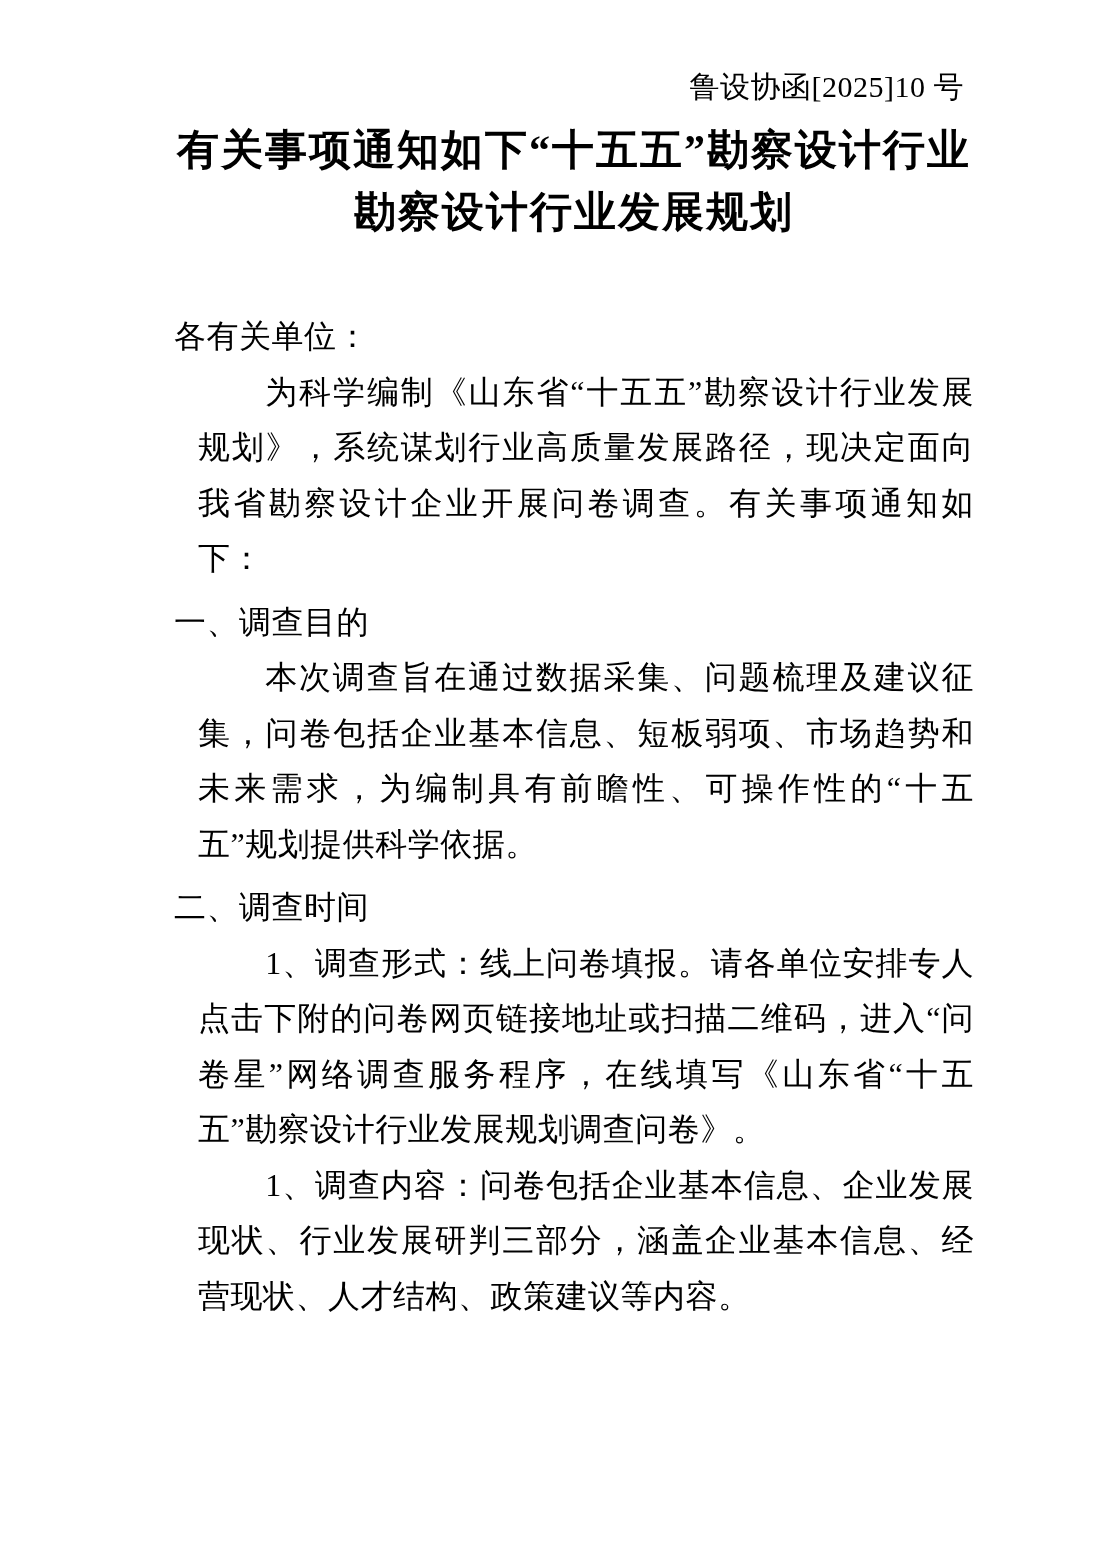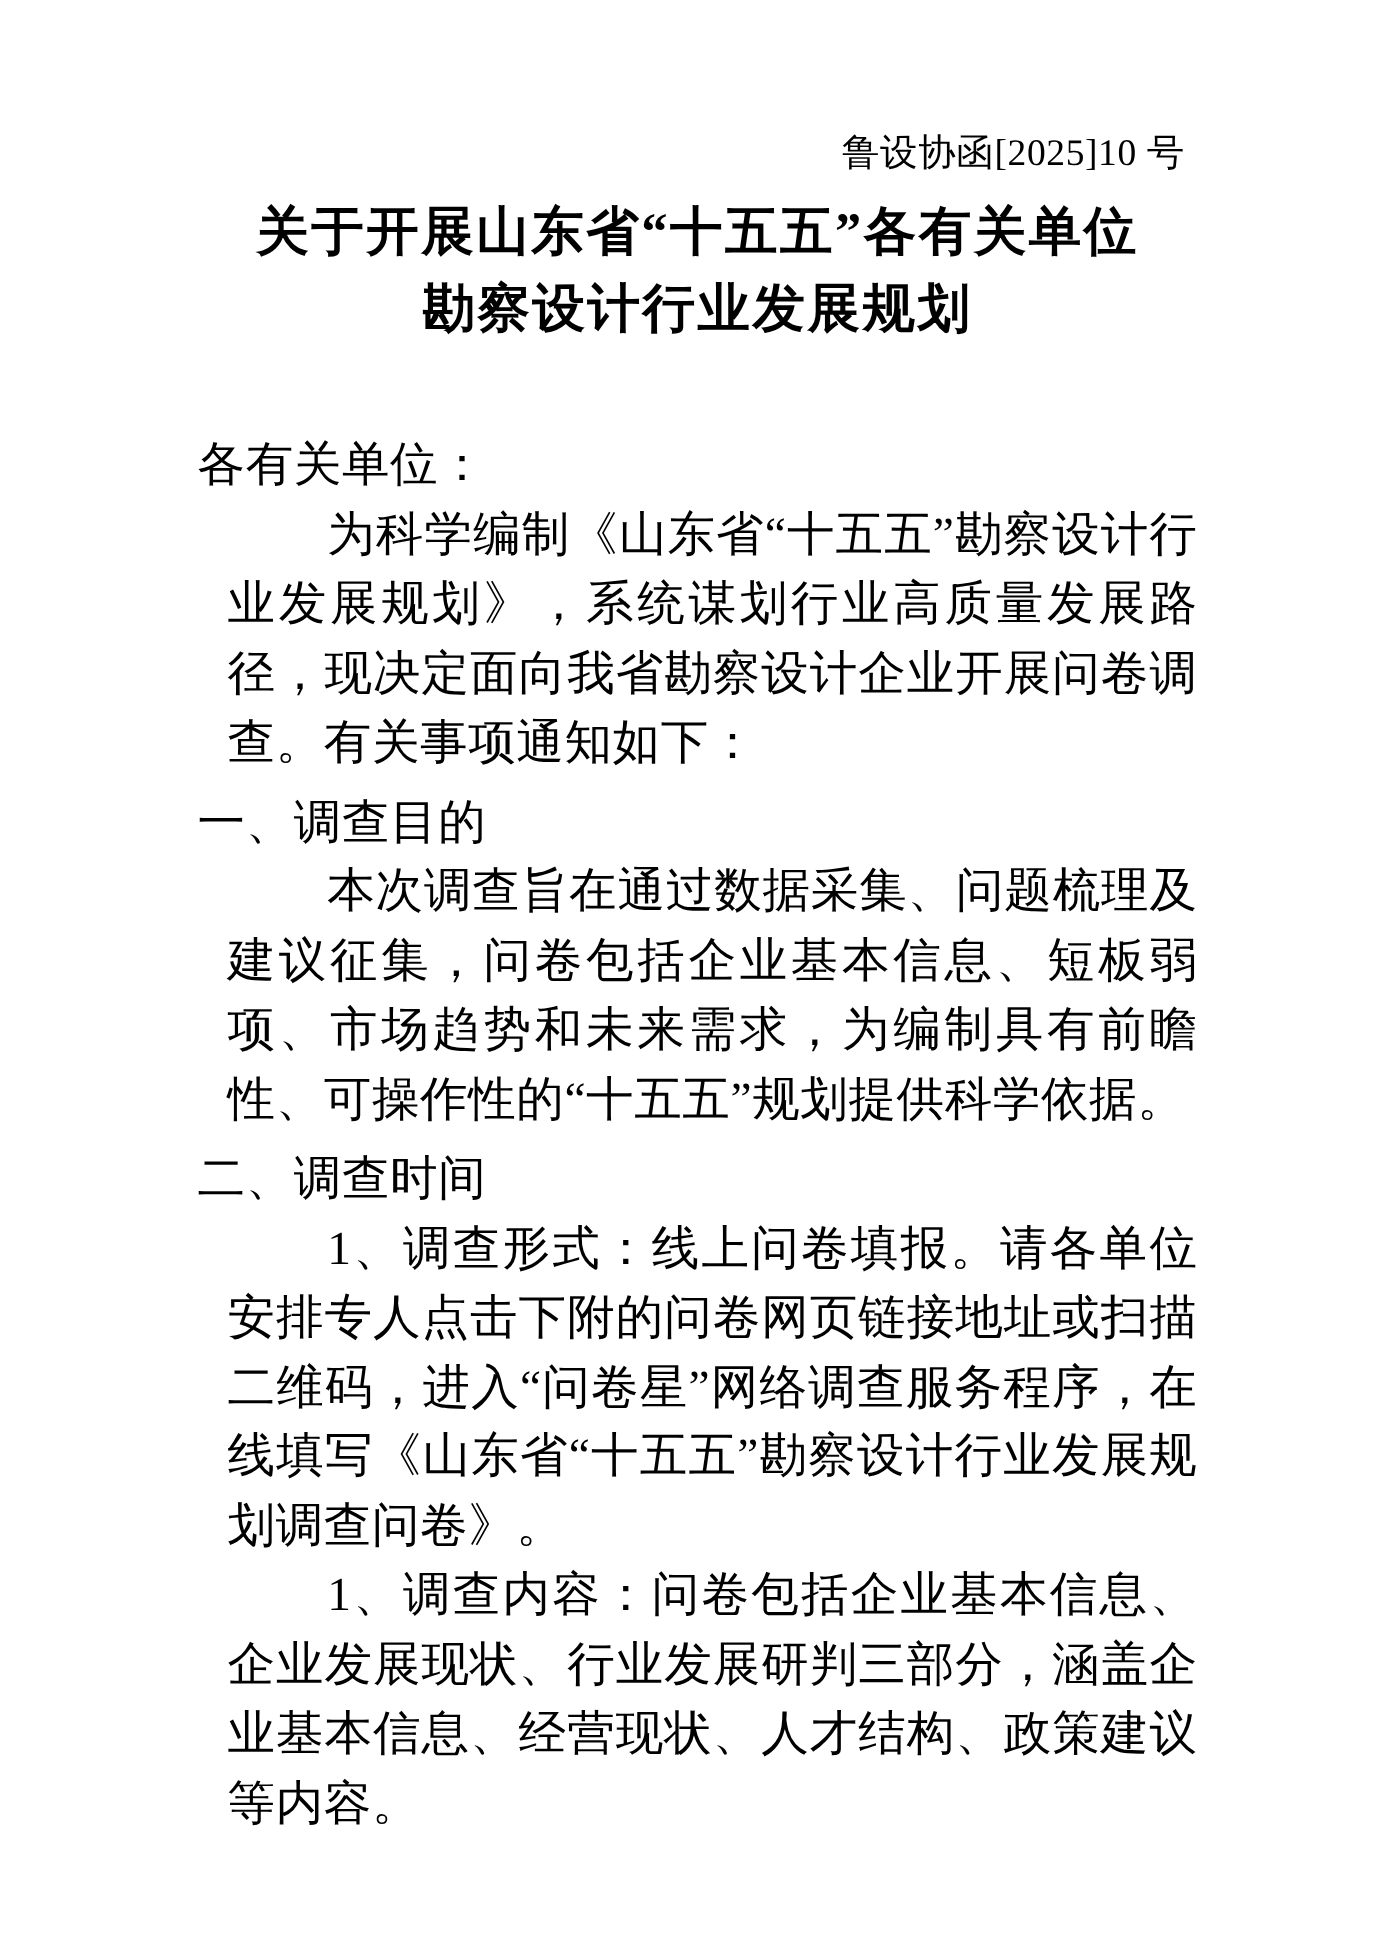--- a/index.html
+++ b/index.html
@@ -12,24 +12,24 @@
     width: 1106px;
     height: 1562px;
     background: #ffffff;
     color: #000000;
     font-family: "Liberation Serif", serif;
     overflow: hidden;
     box-sizing: border-box;
   }
   .content {
     position: absolute;
-    left: 158px;
+    left: 174px;
     top: 0;
     width: 800px;
-    padding-top: 106px;
+    padding-top: 70px;
   }
   .doc-number {
     font-size: 30px;
     line-height: 34px;
     text-align: right;
     letter-spacing: 0.5px;
     padding-right: 10px;
     white-space: nowrap;
   }
   .title {
@@ -38,21 +38,21 @@
     font-weight: bold;
     line-height: 62px;
     text-align: center;
     letter-spacing: 2px;
   }
   .body-text {
     margin-top: 66px;
   }
   .body-text p {
     margin: 0;
-    font-size: 38px;
+    font-size: 32px;
     line-height: 55.5px;
     letter-spacing: 0.5px;
     text-align: justify;
     text-justify: inter-ideograph;
     word-break: break-all;
     overflow-wrap: break-word;
   }
   .body-text p.indent {
     text-indent: 2.1em;
     margin-left: 24px;
@@ -63,21 +63,21 @@
 </style>
 </head>
 <body>
 
 <div class="page">
   <div class="content">
 
     <div class="doc-number">鲁设协函[2025]10 号</div>
 
     <div class="title">
-      <div>关于开展山东省“十五五”各有关单位</div>
+      <div>有关事项通知如下“十五五”勘察设计行业</div>
       <div>勘察设计行业发展规划</div>
     </div>
 
     <div class="body-text">
       <p>各有关单位：</p>
 
       <p class="indent">为科学编制《山东省“十五五”勘察设计行业发展规划》，系统谋划行业高质量发展路径，现决定面向我省勘察设计企业开展问卷调查。有关事项通知如下：</p>
 
       <p class="mt">一、调查目的</p>
 

